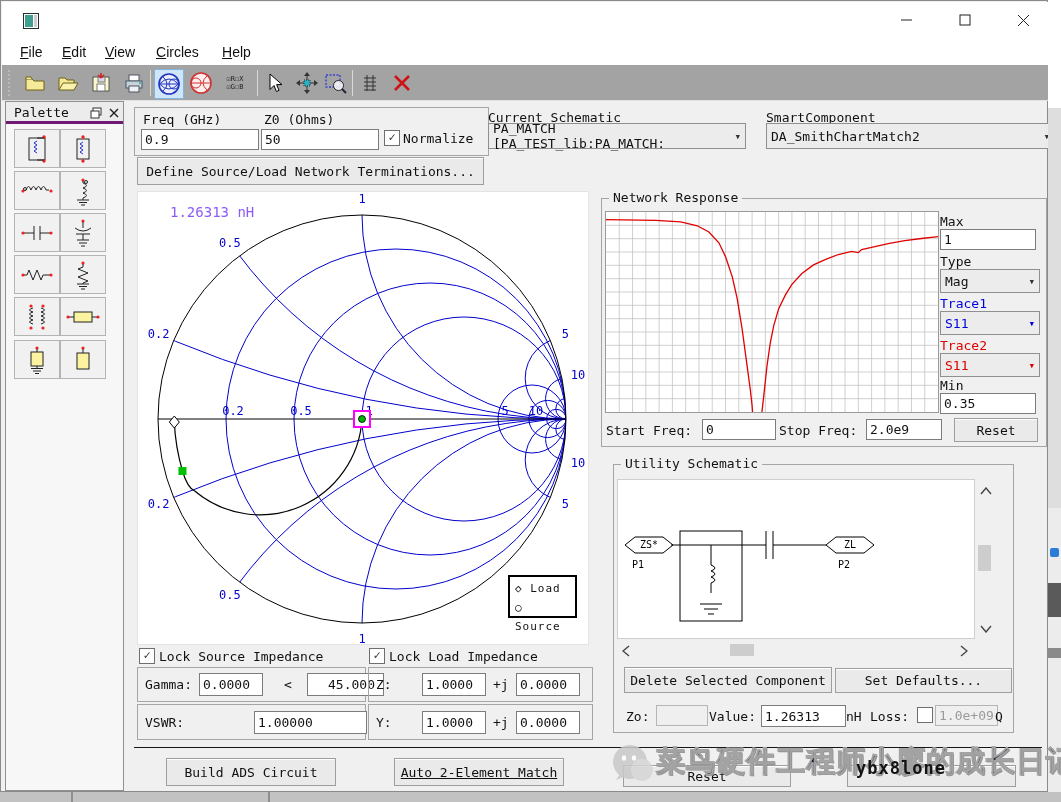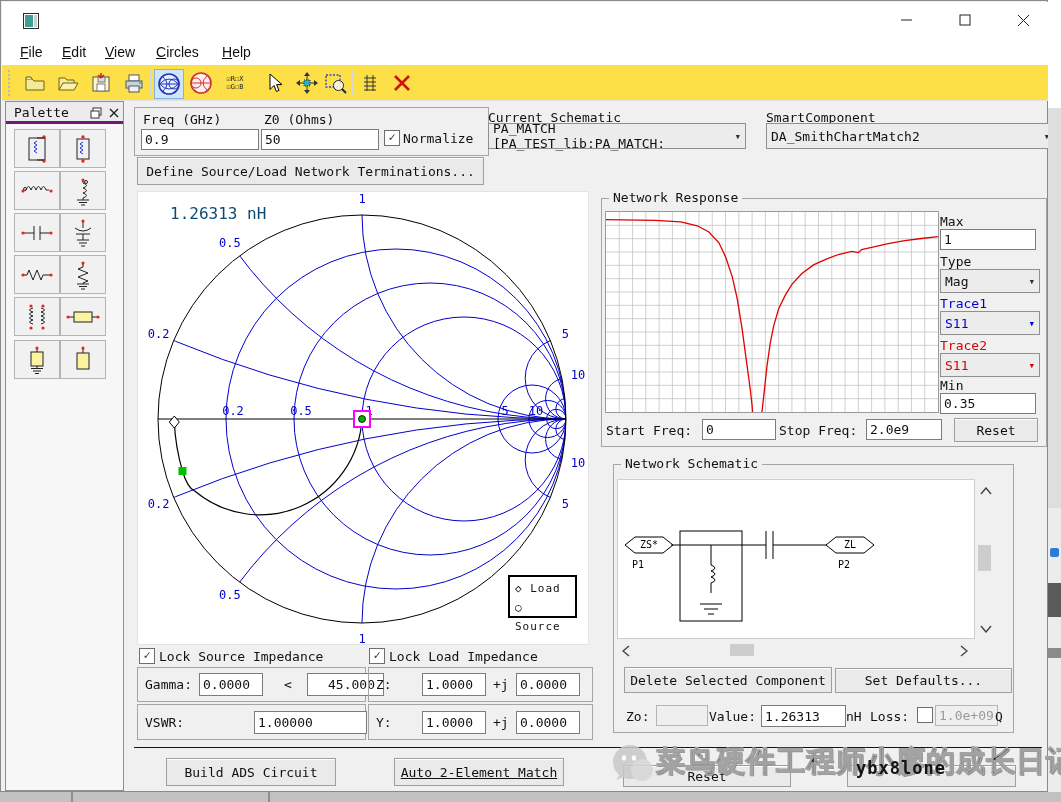--- a/index.html
+++ b/index.html
@@ -10,21 +10,21 @@
   .win{left:0;top:0;width:1048px;height:792px;background:#f0f0f0;border:1px solid #8a8a8a;}
   .titlebar{left:1px;top:1px;width:1046px;height:37px;background:#ffffff;font-family:"Liberation Sans",sans-serif;}
   .title-text{left:45px;top:10px;font-size:15px;color:#ec4899;font-family:"Liberation Sans",sans-serif;margin-top:28px;}
   .appicon{left:21px;top:11px;width:16px;height:16px;border:1px solid #2c2c2c;background:#fff;}
   .appicon i{position:absolute;left:1px;top:1px;width:8px;height:12px;background:#3f9e8f;}
   .appicon b{position:absolute;right:1px;top:1px;width:3px;height:12px;background:#cfcfcf;}
   .cap-btn{width:46px;height:36px;display:flex;align-items:center;justify-content:center;}
   .menubar{left:1px;top:38px;width:1046px;height:26px;background:#ffffff;}
   .menu-item{position:absolute;top:3px;font-family:"Liberation Sans",sans-serif;font-size:14px;color:#101010;padding:2px 4px;}
   .menu-item u{text-decoration:underline;}
-  .toolbar{left:1px;top:64px;width:1046px;height:36px;background:#fde047;border-bottom:1px solid #e2e2e2;}
+  .toolbar{left:1px;top:64px;width:1046px;height:36px;background:#a3a3a3;border-bottom:1px solid #e2e2e2;}
   .grip{left:6px;top:5px;width:3px;height:26px;border-left:2px dotted #b9b9b9;}
   .tool{position:absolute;top:4px;width:28px;height:28px;display:flex;align-items:center;justify-content:center;}
   .tool.sel{background:#cfe5f8;border:1px solid #84b4de;}
   .tsep{position:absolute;top:5px;width:1px;height:26px;background:#d8d8d8;}
   .rxgb{font-size:7px;line-height:8px;color:#222;letter-spacing:0;white-space:pre;text-align:left;}
   
   .palette{left:4px;top:100px;width:119px;height:690px;background:#f7f7f7;border:1px solid #8f8f8f;}
   .pal-head{left:0;top:0;width:117px;height:22px;background:#ececec;border-bottom:3px solid #701a75;}
   .pal-title{left:8px;top:3px;font-size:13px;}
   .pal-btn{position:absolute;width:44px;height:37px;background:#f1f1f1;border:1px solid #b4b4b4;display:flex;align-items:center;justify-content:center;}
@@ -35,21 +35,21 @@
   .btn{position:absolute;background:#eaeaea;border:1px solid #9e9e9e;font-family:"DejaVu Sans Mono",monospace;
        font-size:13px;display:flex;align-items:center;justify-content:center;box-shadow:inset 0 1px 0 #fff;}
   .combo{position:absolute;background:#ececec;border:1px solid #8f8f8f;display:flex;align-items:center;padding:0 4px;font-size:13px;}
   .combo .arr{margin-left:auto;font-size:11px;color:#333;}
   .cb{position:absolute;width:14px;height:14px;background:#fff;border:1px solid #6e6e6e;font-size:12px;line-height:13px;text-align:center;color:#333;}
   .fieldset{position:absolute;border:1px solid #a5a5a5;}
   .fs-legend{position:absolute;top:-9px;left:7px;background:#f0f0f0;padding:0 4px;font-size:13px;white-space:nowrap;}
   .gbox{position:absolute;border:1px solid #a5a5a5;}
   
   .smith-canvas{left:136px;top:190px;width:452px;height:454px;background:#fff;border:1px solid #e4e4e4;}
-  .smith-annot{left:32px;top:12px;font-size:16px;color:#0c4a6e;}
+  .smith-annot{left:32px;top:12px;font-size:14px;color:#8b5cf6;}
   .smith-legend{left:370px;top:383px;width:69px;height:43px;border:2px solid #000;background:#fff;font-size:11px;line-height:19px;padding:2px 5px;letter-spacing:1px;}
   
   .resp-plot{background:#fff;border:1px solid #9a9a9a;}
   
   .sep-line{left:133px;top:746px;width:908px;height:1px;background:#161616;}
   .watermark-text{left:656px;top:742px;width:400px;font-family:Liberation Serif, serif;font-size:29px;font-weight:bold;
       color:#0f172a;-webkit-text-stroke:1px #a3a3a3;text-shadow:1px 1px 0 #909090;letter-spacing:1px;white-space:nowrap;z-index:6;}
   .watermark-id{left:856px;top:758px;font-size:17px;font-weight:bold;color:#141414;z-index:7;letter-spacing:1px;}
   .bg-strip-right{left:1048px;top:0;width:13px;height:802px;background:#ececec;}
   .bg-strip-bottom{left:0;top:792px;width:1061px;height:10px;background:#c2c2c2;}
@@ -465,21 +465,21 @@
     <span class="lbl" style="left:338px;top:179px;">Min</span>
     <input class="tin" style="left: 338px; top: 194px; width: 88px; height: 19px;" value="0.35">
     <span class="lbl" style="left:4px;top:224px;">Start Freq:</span>
     <input class="tin" style="left: 100px; top: 220px; width: 66px; height: 19px;" value="0">
     <span class="lbl" style="left:177px;top:224px;">Stop Freq:</span>
     <input class="tin" style="left: 264px; top: 220px; width: 68px; height: 19px;" value="2.0e9">
     <div class="btn" style="left:352px;top:219px;width:82px;height:22px;">Reset</div>
   </div>
 
   <div class="fieldset" style="left:612px;top:463px;width:399px;height:267px;">
-    <span class="fs-legend">Network Schematic</span>
+    <span class="fs-legend">Utility Schematic</span>
     <div class="abs" style="left:3px;top:14px;width:358px;height:160px;background:#fff;border:1px solid #cfcfcf;">
       <svg width="356" height="160">
         <g stroke="#000" fill="none">
           <line x1="53" y1="65" x2="148" y2="65"></line>
           <line x1="148" y1="51" x2="148" y2="79"></line>
           <line x1="155" y1="51" x2="155" y2="79"></line>
           <line x1="155" y1="65" x2="208" y2="65"></line>
           <polygon points="7,65 17,57 45,57 55,65 45,73 17,73"></polygon>
           <polygon points="208,65 218,57 246,57 256,65 246,73 218,73"></polygon>
           <rect x="62" y="51" width="62" height="90"></rect>

